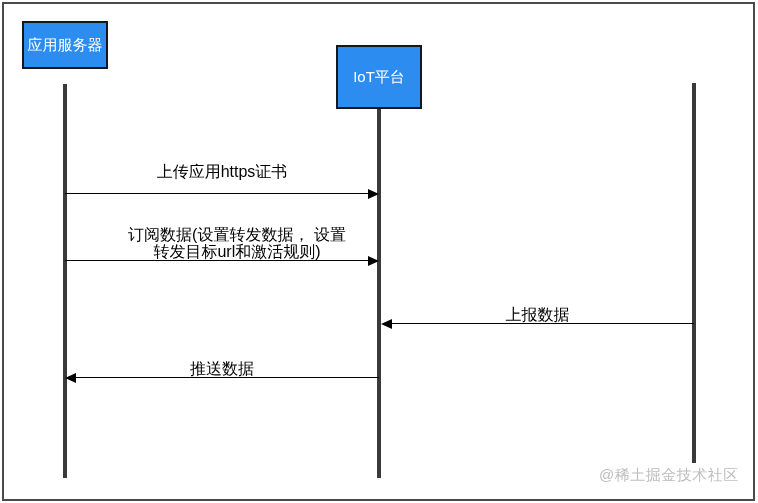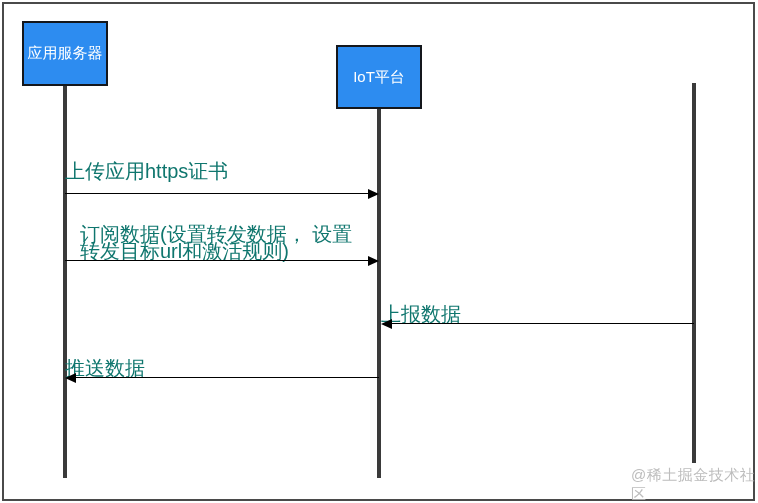--- a/index.html
+++ b/index.html
@@ -31,22 +31,23 @@
     z-index: 3;
   }
   .lifeline {
     position: absolute;
     width: 4px;
     background: #3a3a3a;
     z-index: 1;
   }
   .msg-label {
     position: absolute;
-    font-size: 20px;
-    color: #0f766e;
+    font-size: 16px;
+    color: #000000;
+    text-align: center;
     white-space: pre-line;
     line-height: 17px;
     z-index: 2;
   }
   .msg-line {
     position: absolute;
     height: 0;
     border-top: 1.6px solid #000000;
     z-index: 2;
   }
@@ -65,31 +66,30 @@
     border-top: 5px solid transparent;
     border-bottom: 5px solid transparent;
     border-right: 11px solid #000000;
   }
   .watermark {
     position: absolute;
     font-size: 15px;
     color: #bdbdbd;
     letter-spacing: 0.5px;
     z-index: 4;
-    margin-left: 32px;
   }
 </style>
 </head>
 <body>
 
 <div class="canvas">
 
   <div class="frame"></div>
 
-  <div class="actor-box" style="left:22px; top:21px; width:86px; height:65px;">
+  <div class="actor-box" style="left:22px; top:21px; width:86px; height:48px;">
     <span>应用服务器</span>
   </div>
   <div class="actor-box" style="left:336px; top:21px; width:86px; height:64px;margin-top:24px;">
     <span>IoT平台</span>
   </div>
 
   <div class="lifeline" style="left:63px;  top:84px; height:394px;"></div>
   <div class="lifeline" style="left:377px; top:84px; height:394px;"></div>
   <div class="lifeline" style="left:692px; top:83px; height:380px;"></div>
 

